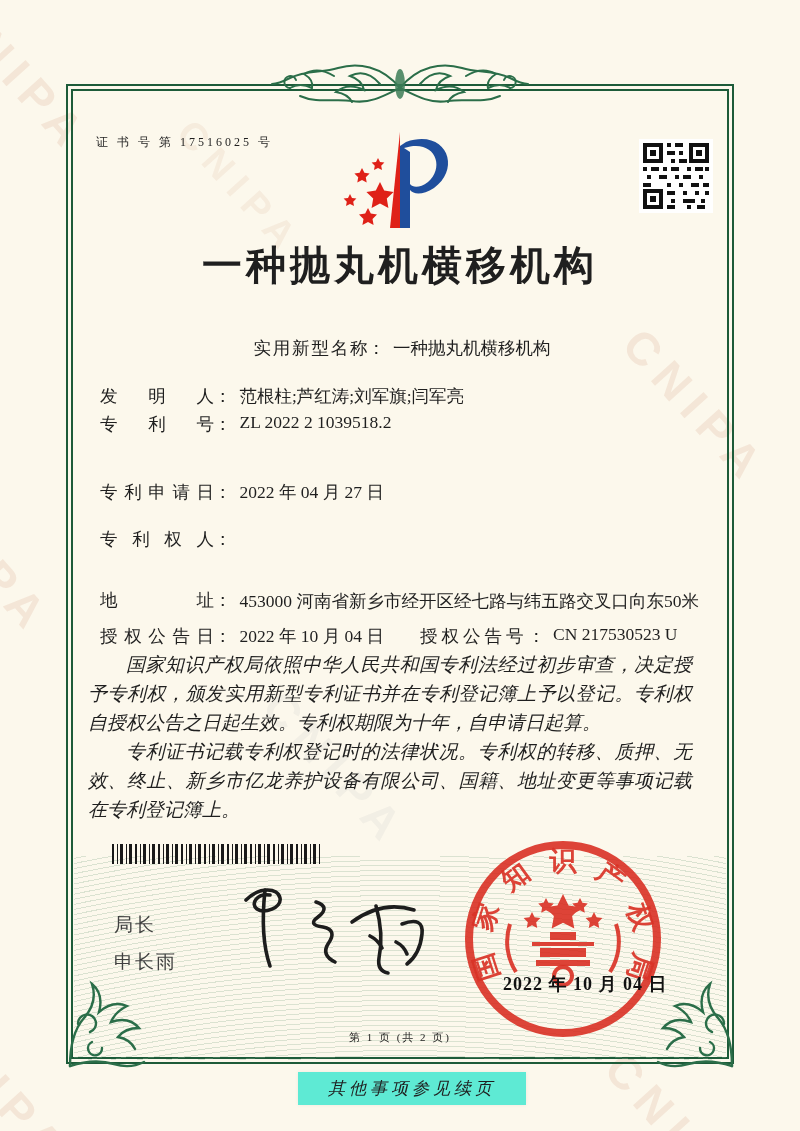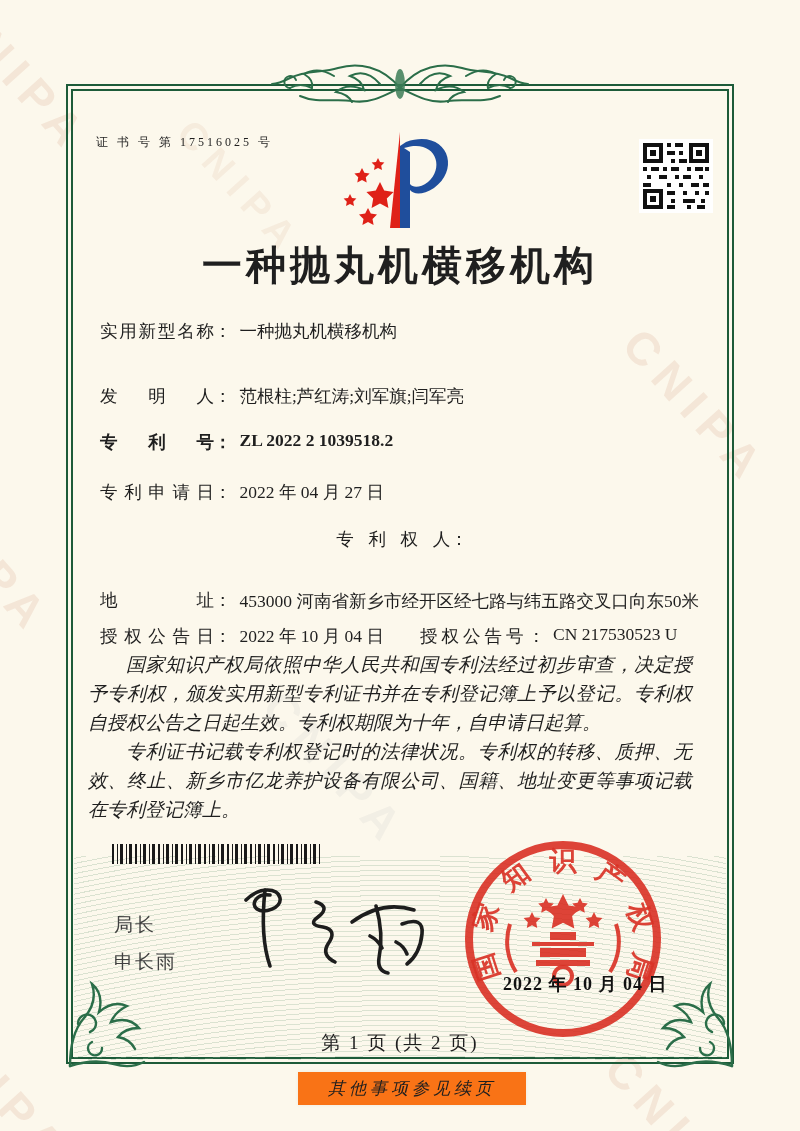--- a/index.html
+++ b/index.html
@@ -69,22 +69,22 @@
     position:absolute; left:100px; width:604px; z-index:3;
     display:flex; align-items:flex-start; font-size:17.5px;
   }
   .row .lbl {
     display:inline-block; width:114px;
     text-align:justify; text-align-last:justify;
     white-space:nowrap; flex:none;
   }
   .row .colon { flex:none; }
   .row .val { margin-left:8px; }
-  .r-name{top:319px;} .r-inv{top:384px;} .r-pno{top:430px;font-weight:bold;}
-  .r-app{top:480px;} .r-owner{top:527px;justify-content:center;} .r-addr{top:588px;}
+  .r-name{top:336px;justify-content:center;} .r-inv{top:384px;} .r-pno{top:412px;}
+  .r-app{top:480px;} .r-owner{top:527px;} .r-addr{top:588px;}
   .r-grant{top:624px;}
   .r-addr .val{ width:486px; line-height:26px; text-align:justify;}
   .grant-no { position:absolute; left:320px; top:0; display:flex; }
   .grant-no .lbl2 { letter-spacing:4px; }
 
   
   .body-text {
     position:absolute; left:88px; top:650px; width:604px; z-index:3;
     font-size:19px; line-height:29px; font-style:italic;
     text-align:justify;
@@ -112,28 +112,28 @@
   .sig-svg { position:absolute; left:212px; top:878px; z-index:3; }
   .seal { position:absolute; left:460px; top:836px; z-index:3; opacity:0.95; }
   .seal-date {
     position:absolute; left:503px; top:972px; z-index:4;
     font-size:18px; font-weight:bold; letter-spacing:1px; color:#111;
   }
 
   
   .page-num {
     position:absolute; left:0; top:1030px; width:100%; z-index:3;
-    text-align:center; font-size:19px; letter-spacing:2px;
+    text-align:center; font-size:11px; letter-spacing:2px;
   }
   .cont-note-wrap {
     position:absolute; left:0; top:1072px; width:100%; z-index:3;
     display:flex; justify-content:center;
   }
   .cont-note {
-    background:#f97316; padding:5px 30px;
+    background:#5eead4; padding:5px 30px;
     font-size:17px; font-style:italic; letter-spacing:4px;
     box-shadow:0 0 4px rgba(0,0,0,0.06);
     margin-left:24px;
   }
 </style>
 </head>
 <body>
 
 <div class="wm wm1">CNIPA</div>
 <div class="wm wm2">CNIPA</div>

